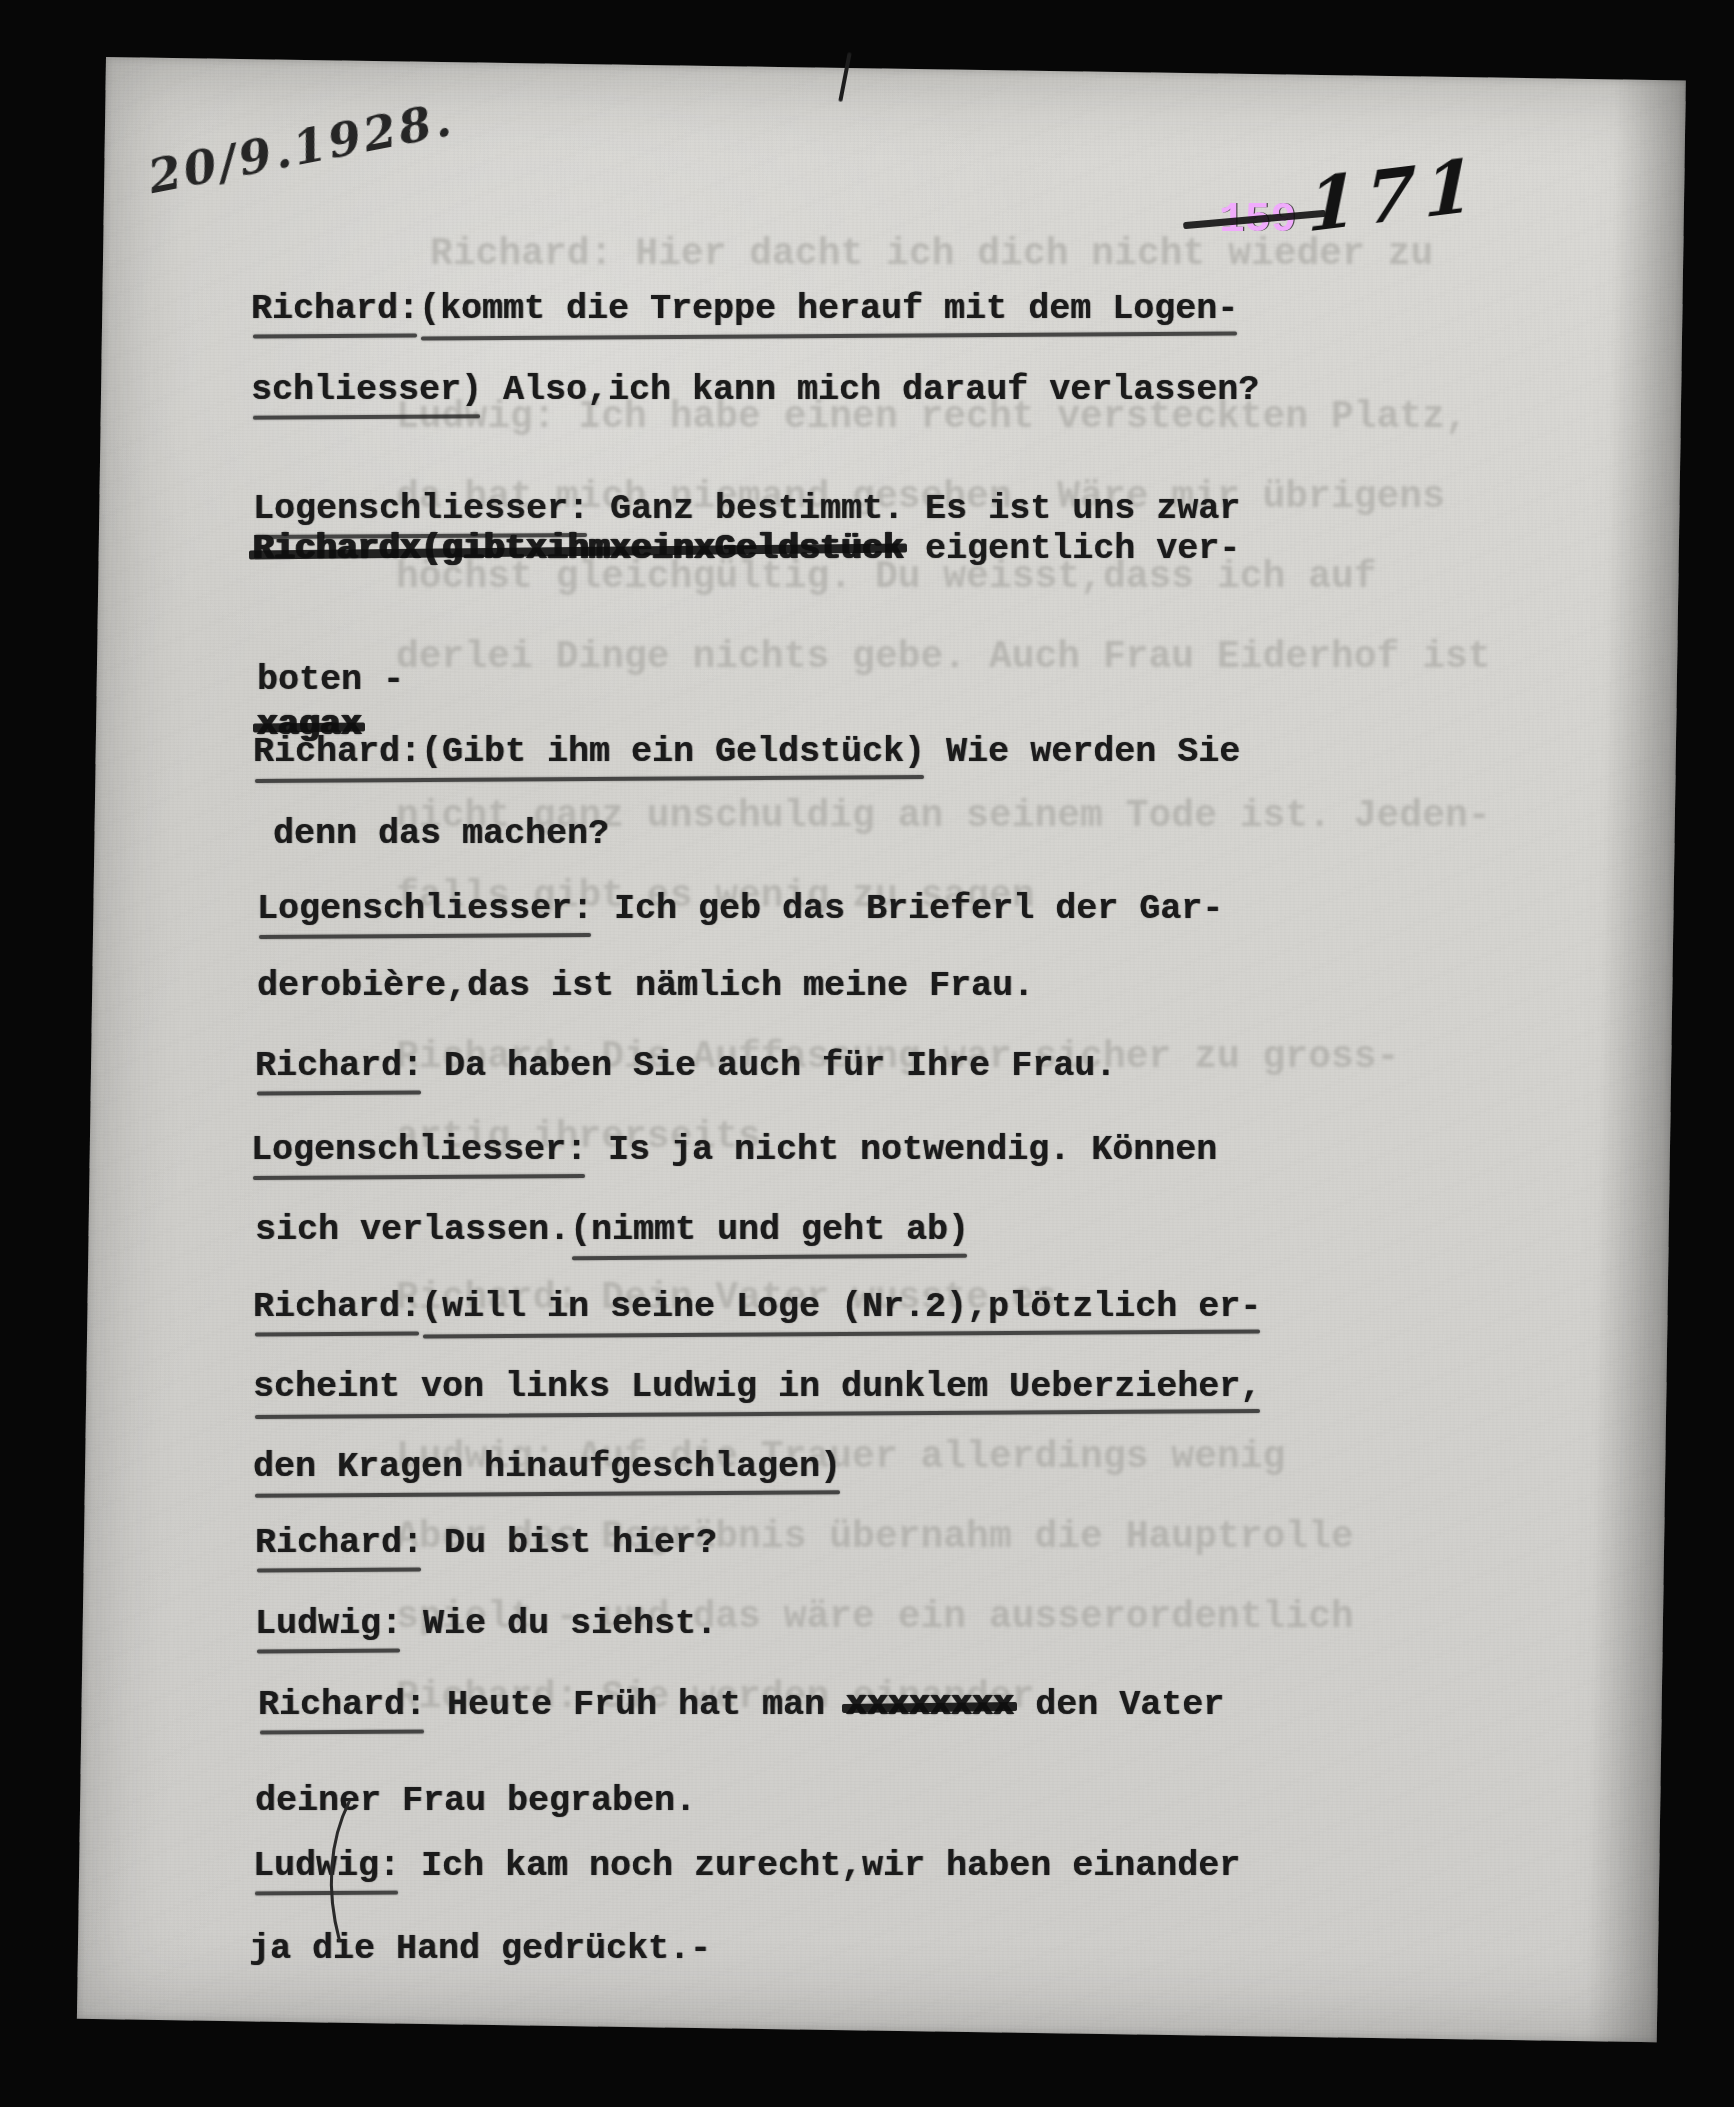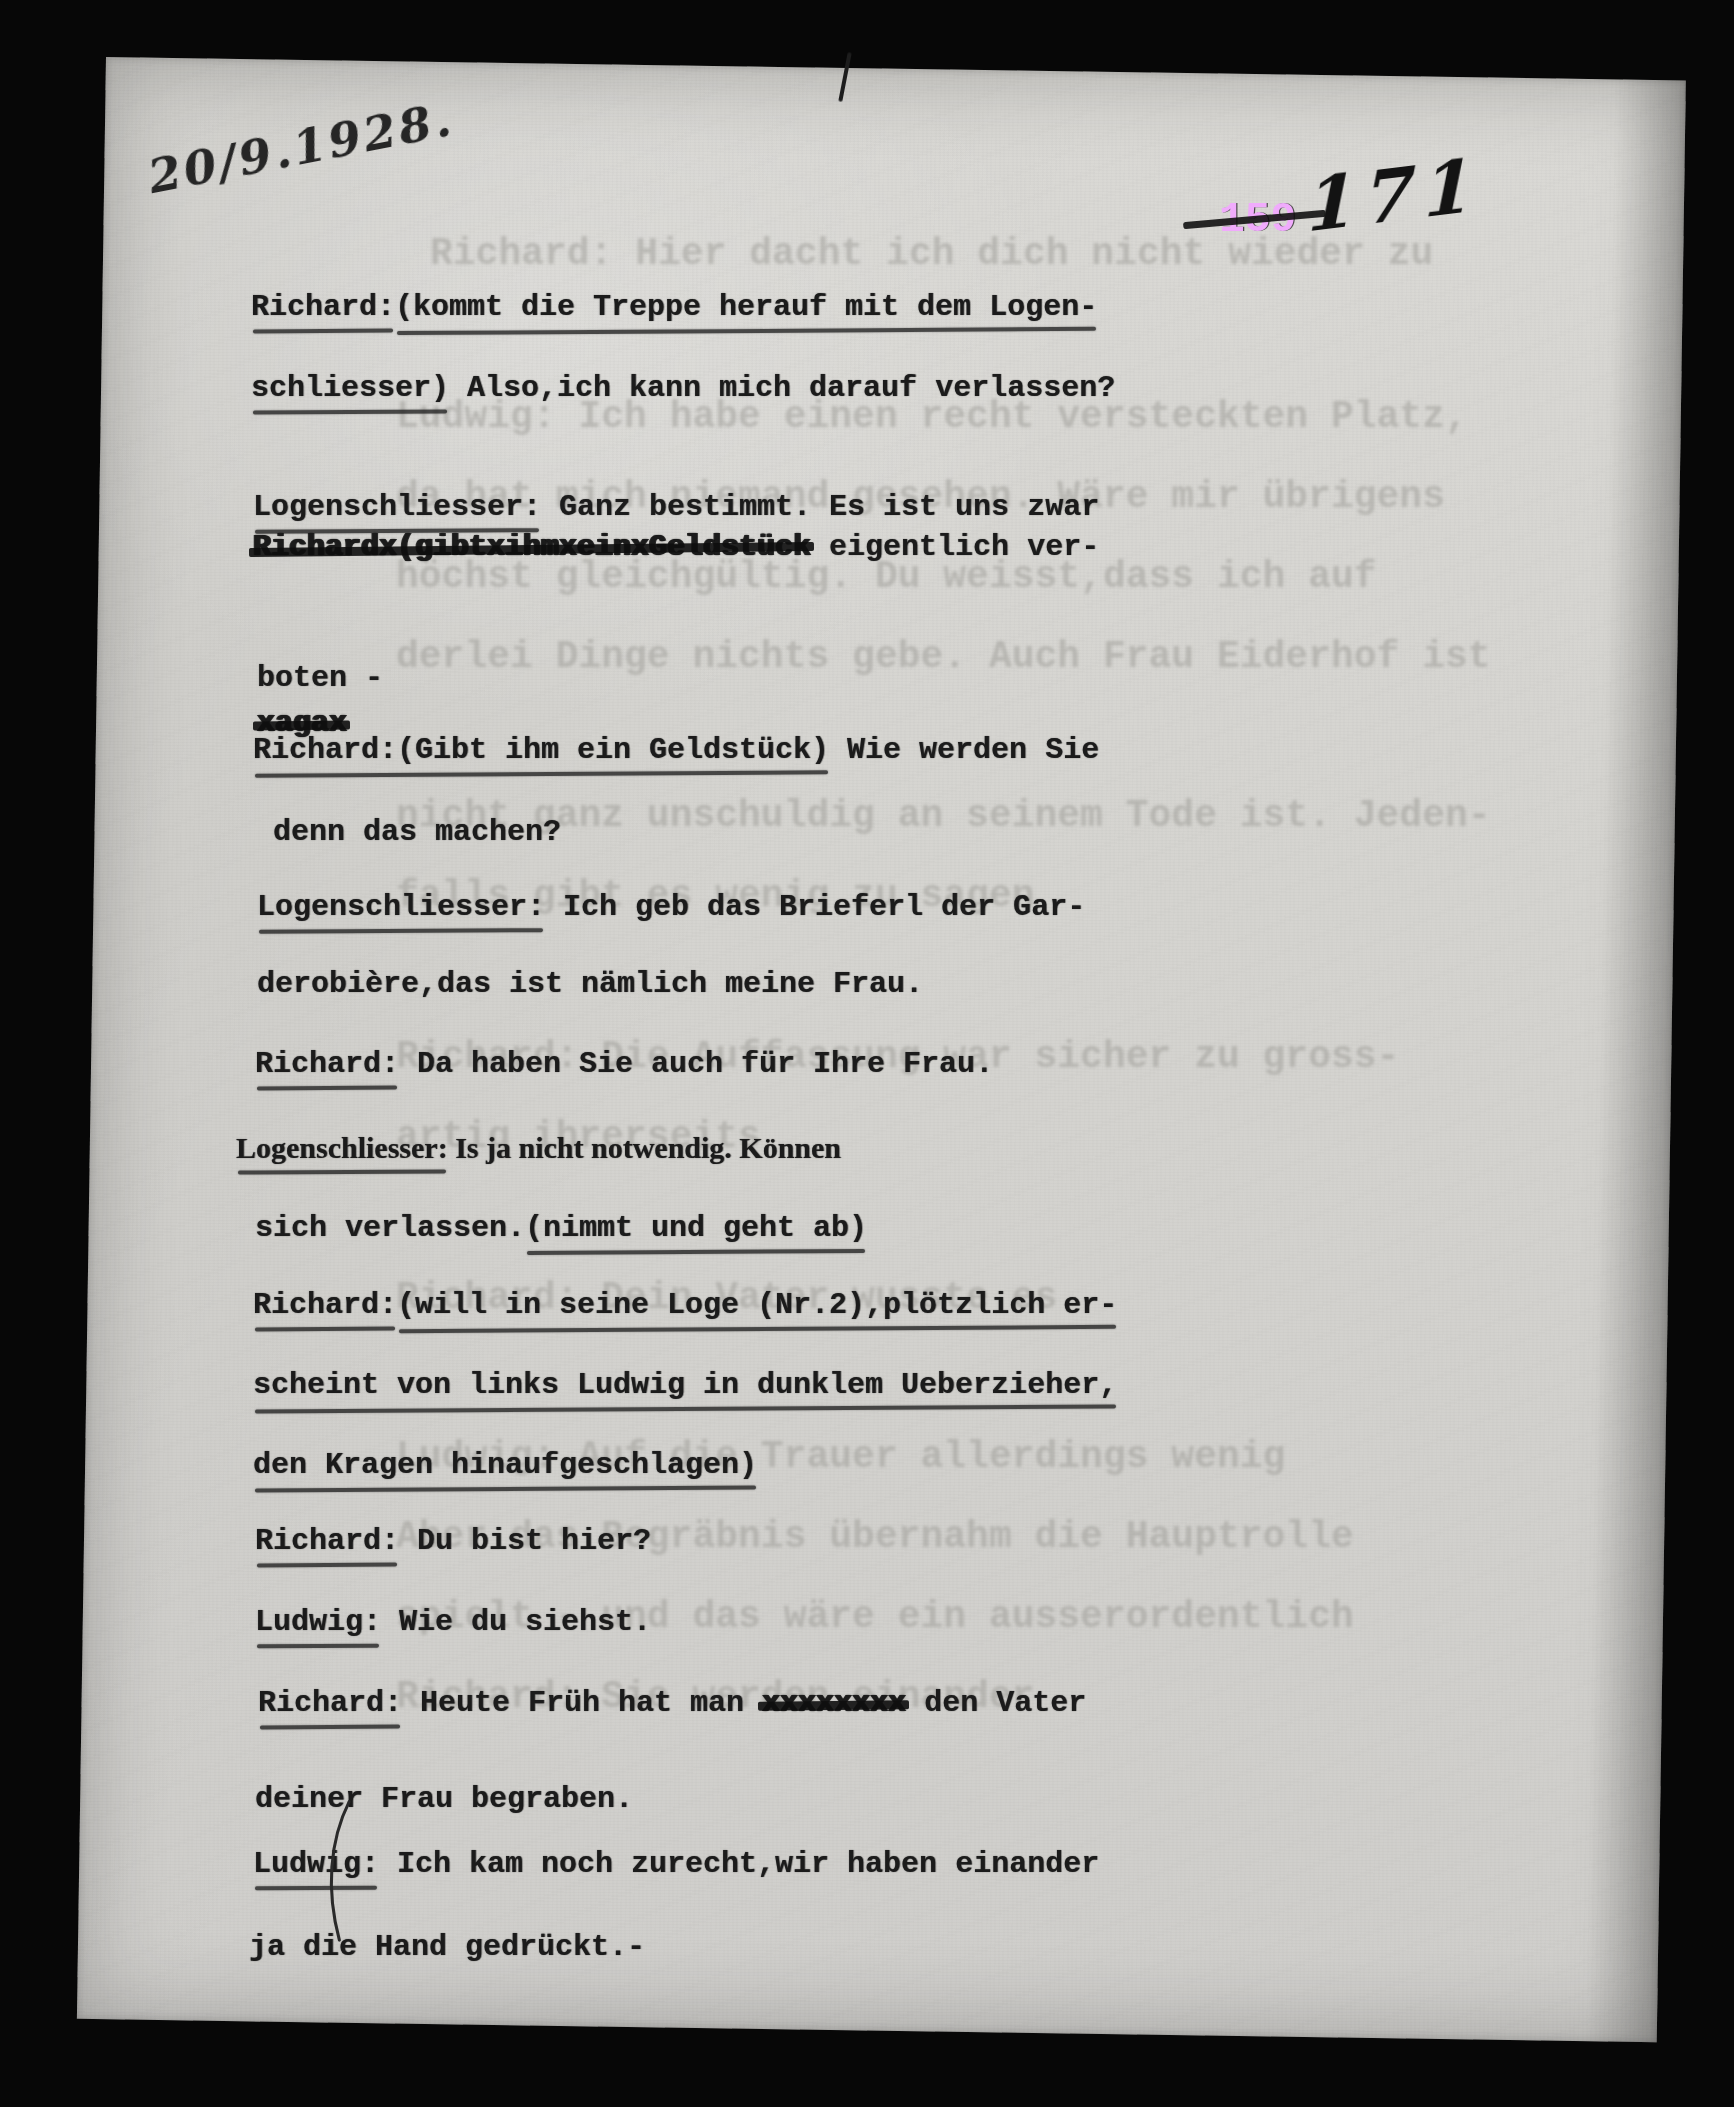--- a/index.html
+++ b/index.html
@@ -24,21 +24,21 @@
   .grain{
     position:absolute;inset:0;pointer-events:none;
     background:
       repeating-linear-gradient(0deg, rgba(0,0,0,.016) 0 1.2px, rgba(0,0,0,0) 1.2px 3.1px),
       repeating-linear-gradient(90deg, rgba(0,0,0,.013) 0 1.8px, rgba(0,0,0,0) 1.8px 4.3px);
   }
   
   .tline{
     position:absolute;white-space:pre;
     font-family:"Liberation Mono","DejaVu Sans Mono",monospace;
-    font-weight:bold;font-size:30px;line-height:1;
+    font-weight:bold;font-size:35px;line-height:1;
     color:var(--ink);
     text-shadow:0 0 1.2px rgba(25,25,25,.6), 0.9px 0 0 rgba(25,25,25,.3);
     filter:blur(0.2px);
   }
   .tline span{display:inline-block;position:relative;}
   .ul::after{
     content:'';position:absolute;left:1.8px;right:1.8px;bottom:-11px;height:3.7px;
     background:rgba(30,30,30,.78);border-radius:1.8px;
     transform:rotate(-0.35deg);
     box-shadow:0 0 1.8px rgba(20,20,20,.45);
@@ -116,21 +116,21 @@
       <div class="tline" style="top: 373px; left: 251px;"><span class="ul">schliesser)</span><span class=""> Also,ich kann mich darauf verlassen?</span></div>
       <div class="tline" style="top: 468px; left: 253px; margin-top: 24px;"><span class="ul">Logenschliesser:</span><span class=""> Ganz bestimmt. Es ist uns zwar</span></div>
       <div class="tline" style="top: 532px; left: 253px;"><span class=" xover">Richardx(gibtxihmxeinxGeldstück</span><span class=""> eigentlich ver-</span></div>
       <div class="tline" style="top: 615px; left: 257px; margin-top: 48px;"><span class="">boten -</span></div>
       <div class="tline" style="top: 700px; left: 257px; margin-top: 8px;"><span class=" xover">xagax</span></div>
       <div class="tline" style="top: 735px; left: 253px;"><span class="ul">Richard:(Gibt ihm ein Geldstück)</span><span class=""> Wie werden Sie</span></div>
       <div class="tline" style="top: 817px; left: 273px; text-align: right;"><span class="">denn das machen?</span></div>
       <div class="tline" style="top: 892px; left: 257px;"><span class="ul">Logenschliesser:</span><span class=""> Ich geb das Brieferl der Gar-</span></div>
       <div class="tline" style="top: 969px; left: 257px;"><span class="">derobière,das ist nämlich meine Frau.</span></div>
       <div class="tline" style="top: 1049px; left: 255px;"><span class="ul">Richard:</span><span class=""> Da haben Sie auch für Ihre Frau.</span></div>
-      <div class="tline" style="top: 1133px; left: 236px; font-family: Liberation Serif, serif;"><span class="ul">Logenschliesser:</span><span class=""> Is ja nicht notwendig. Können</span></div>
+      <div class="tline" style="top: 1133px; left: 251px;"><span class="ul">Logenschliesser:</span><span class=""> Is ja nicht notwendig. Können</span></div>
       <div class="tline" style="top: 1213px; left: 255px;"><span class="">sich verlassen.</span><span class="ul">(nimmt und geht ab)</span></div>
       <div class="tline" style="top: 1290px; left: 253px;"><span class="ul">Richard:</span><span class="ul">(will in seine Loge (Nr.2),plötzlich er-</span></div>
       <div class="tline" style="top: 1370px; left: 253px;"><span class="ul">scheint von links Ludwig in dunklem Ueberzieher,</span></div>
       <div class="tline" style="top: 1450px; left: 253px;"><span class="ul">den Kragen hinaufgeschlagen)</span></div>
       <div class="tline" style="top: 1526px; left: 255px;"><span class="ul">Richard:</span><span class=""> Du bist hier?</span></div>
       <div class="tline" style="top: 1607px; left: 255px;"><span class="ul">Ludwig:</span><span class=""> Wie du siehst.</span></div>
       <div class="tline" style="top: 1688px; left: 258px;"><span class="ul">Richard:</span><span class=""> Heute Früh hat man </span><span class=" xover">xxxxxxxx</span><span class=""> den Vater</span></div>
       <div class="tline" style="top: 1768px; left: 255px; margin-top: 16px;"><span class="">deiner Frau begraben.</span></div>
       <div class="tline" style="top: 1849px; left: 253px;"><span class="ul">Ludwig:</span><span class=""> Ich kam noch zurecht,wir haben einander</span></div>
       <div class="tline" style="top: 1932px; left: 249px;"><span class="">ja die Hand gedrückt.-</span></div>

